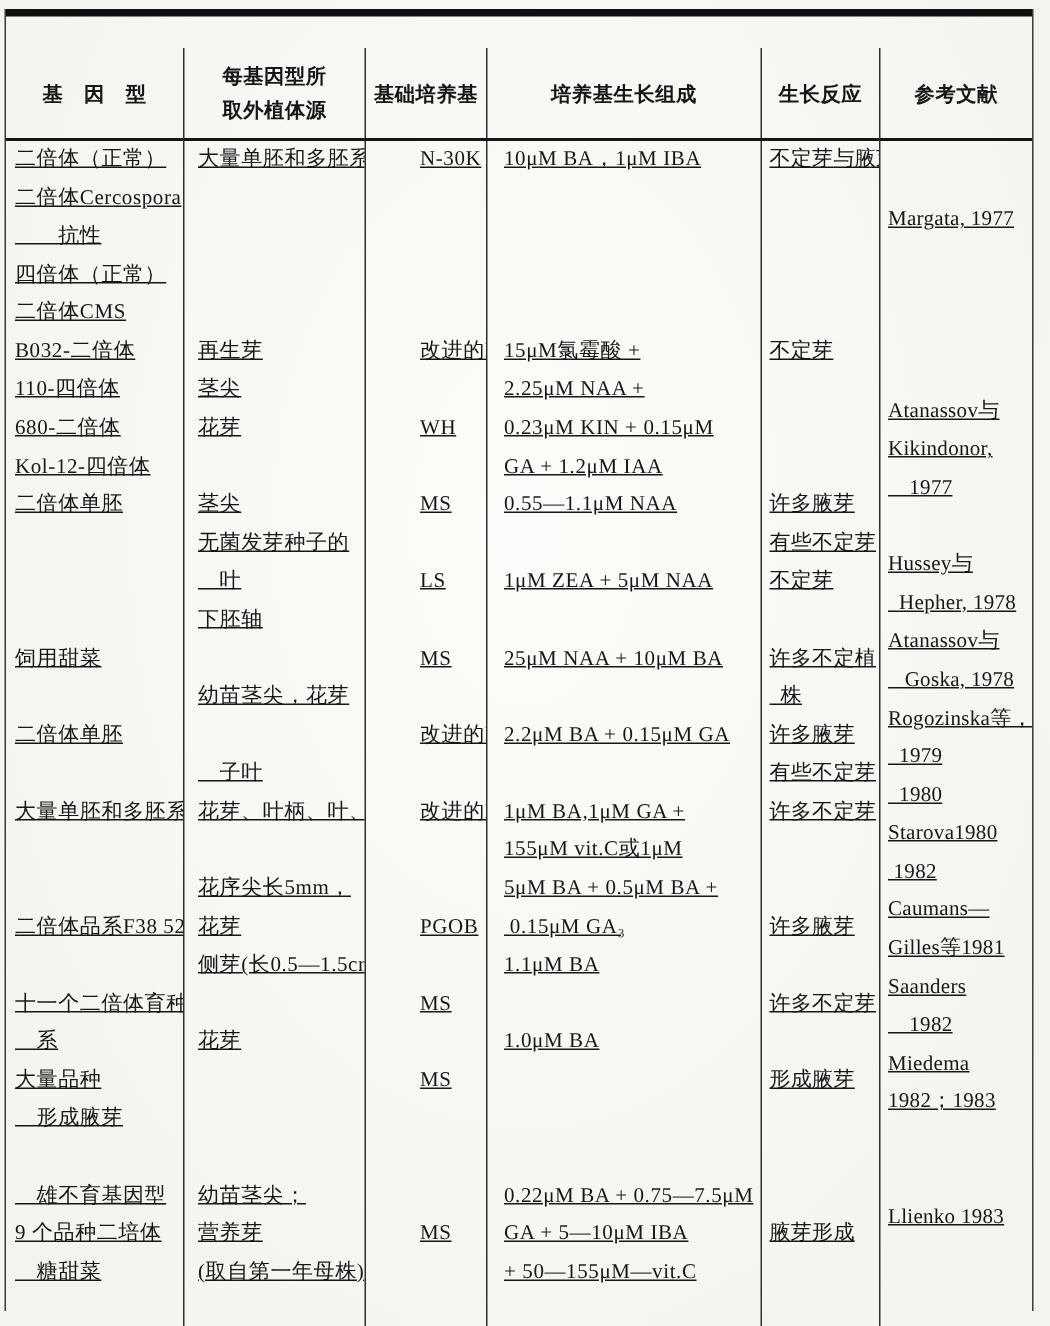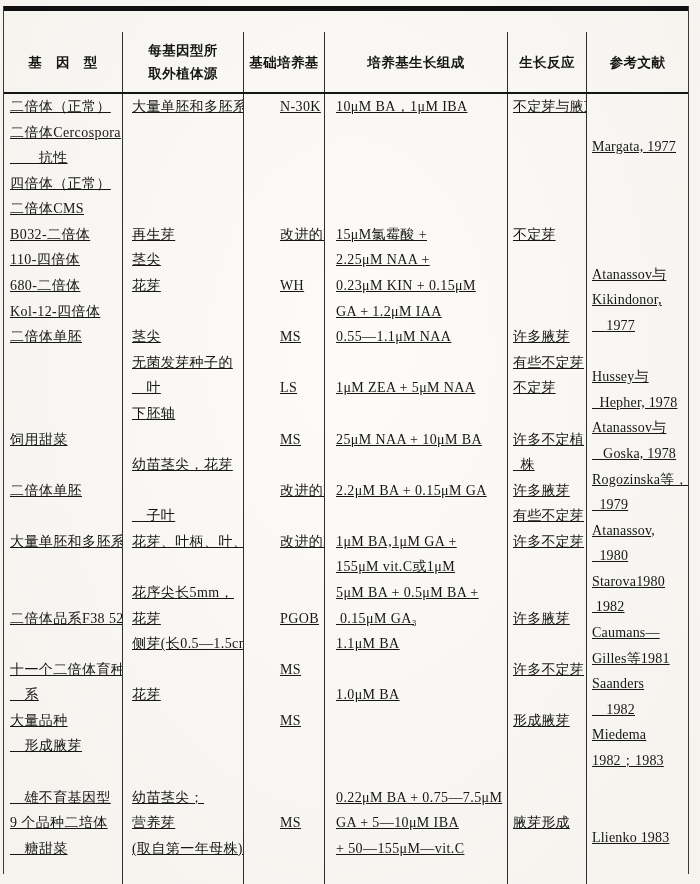--- a/index.html
+++ b/index.html
@@ -273,21 +273,20 @@
           <div class="line">Atanassov与</div>
           <div class="line">Kikindonor,</div>
           <div class="line">　1977</div>
           <div class="line"></div>
           <div class="line">Hussey与</div>
           <div class="line">  Hepher, 1978</div>
           <div class="line">Atanassov与</div>
           <div class="line">   Goska, 1978</div>
           <div class="line">Rogozinska等，</div>
           <div class="line">  1979</div>
-          <div class="line">Atanassov,</div>
           <div class="line">  1980</div>
           <div class="line">Starova1980</div>
           <div class="line"> 1982</div>
           <div class="line">Caumans—</div>
           <div class="line">Gilles等1981</div>
           <div class="line">Saanders</div>
           <div class="line">　1982</div>
           <div class="line">Miedema</div>
           <div class="line">1982；1983</div>
           <div class="line"></div>

